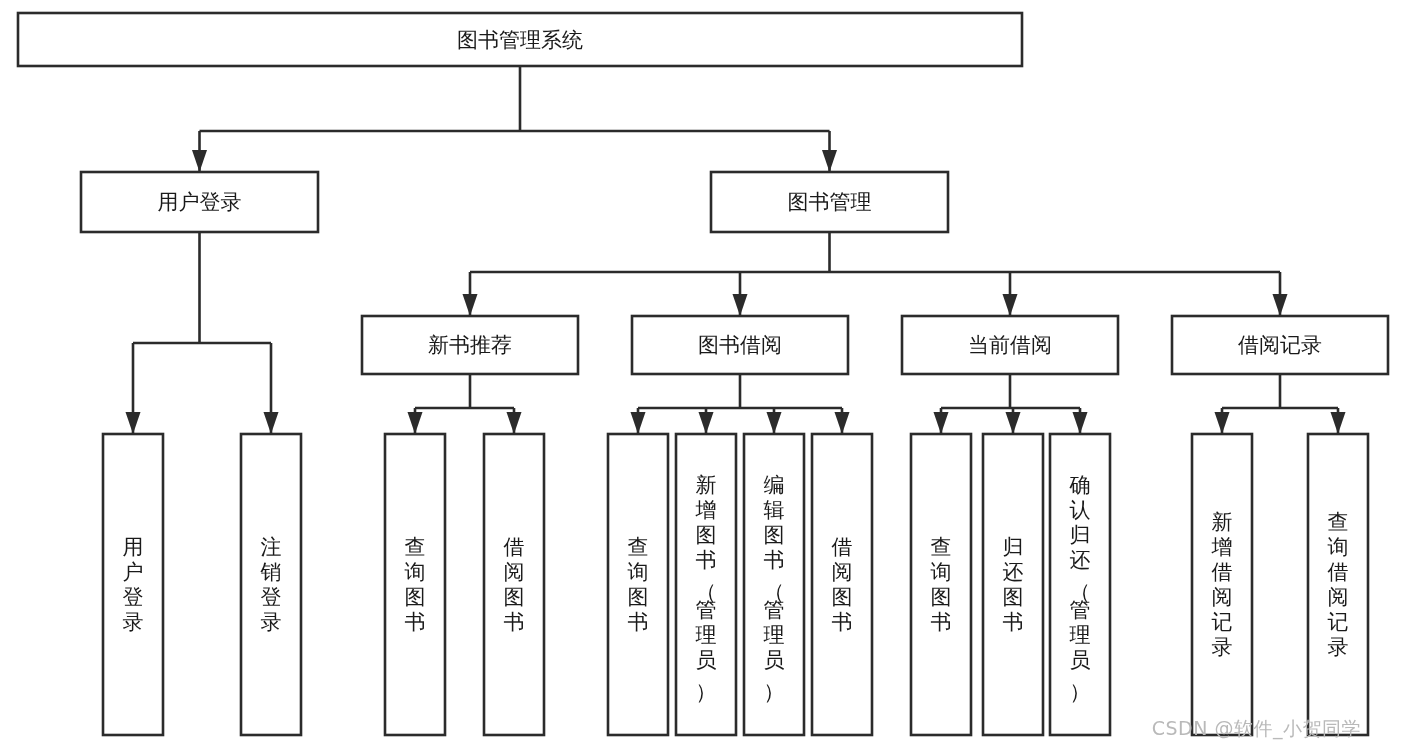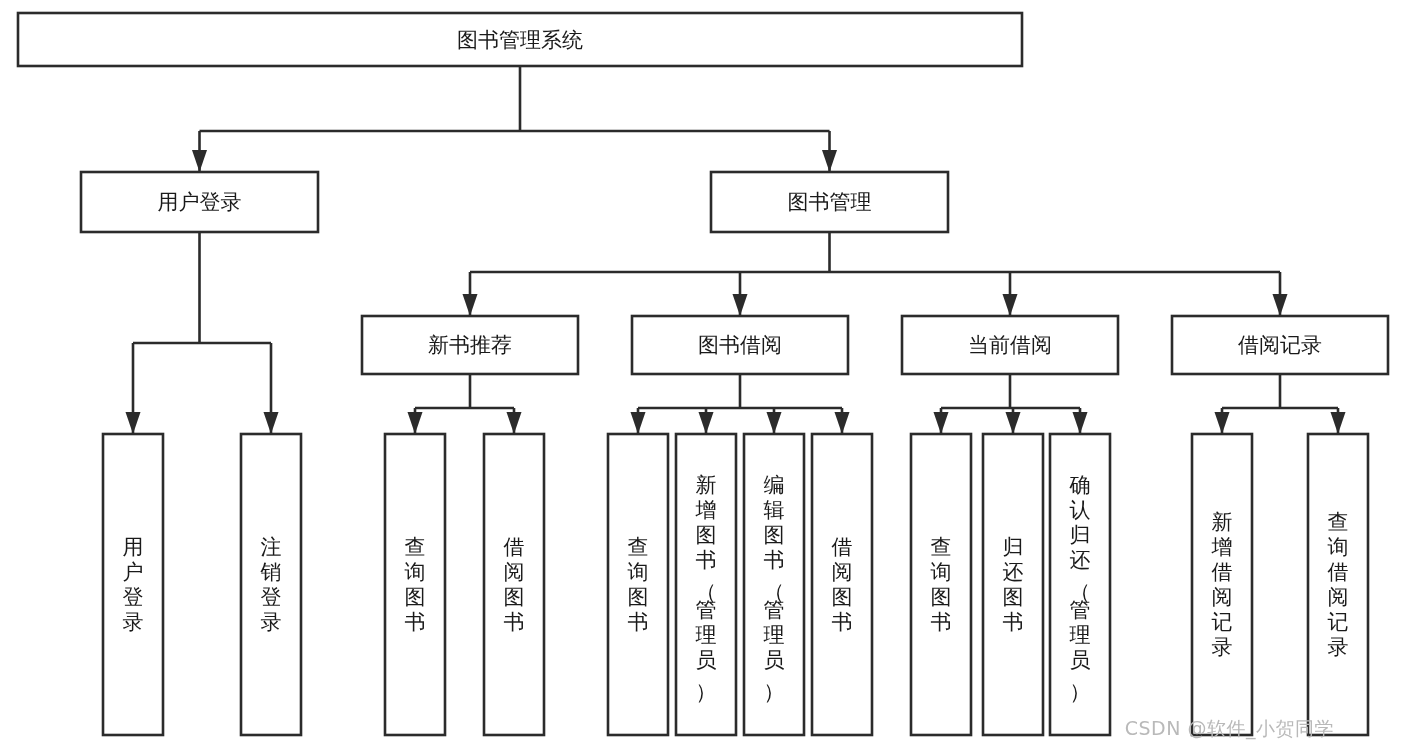--- a/index.html
+++ b/index.html
@@ -11,20 +11,21 @@
     width: 1405px;
     height: 747px;
     font-family: "DejaVu Sans", "Liberation Sans", sans-serif;
     overflow: hidden;
     position: relative;
   }
   #diagram-root {
     position: relative;
     width: 1344px;
     height: 747px;
+    padding-left: 27px;
   }
   svg.diagram-canvas {
     position: absolute;
     top: 0;
     left: 0;
     width: 1405px;
     height: 747px;
   }
   .node-box {
     fill: #ffffff;

